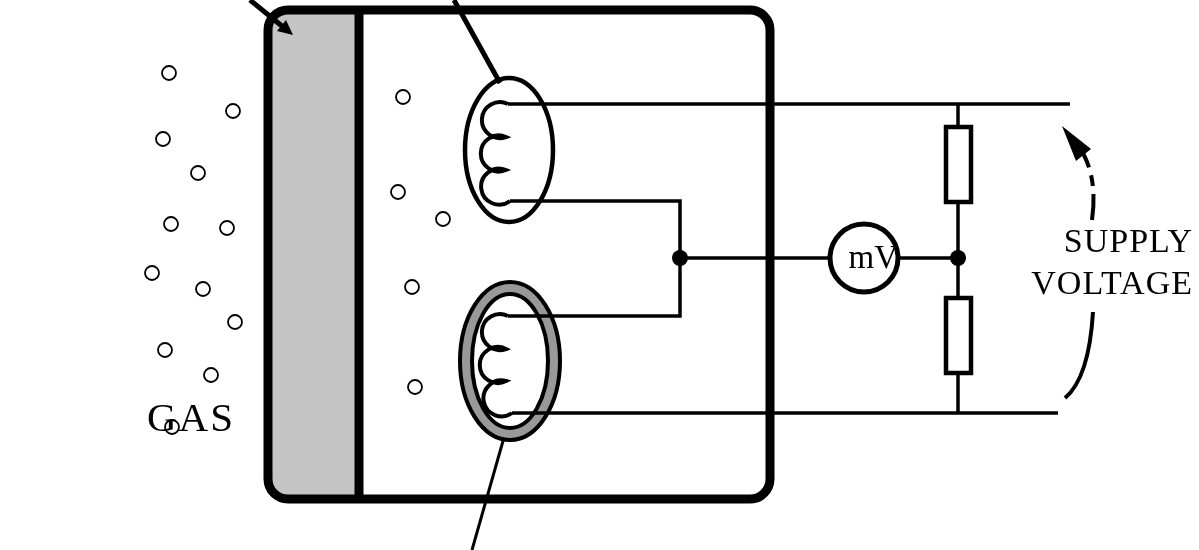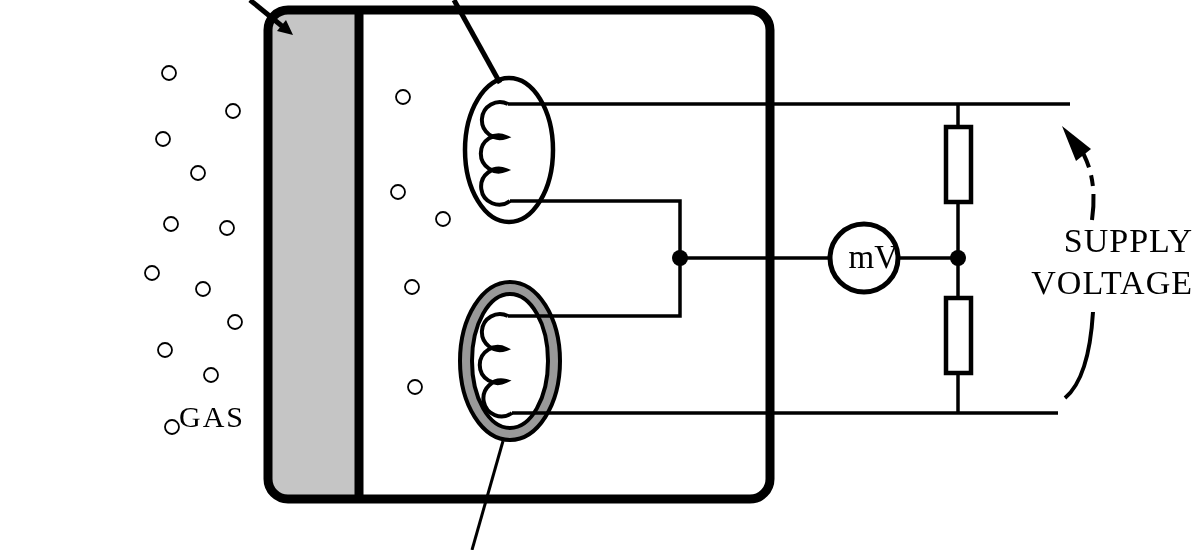--- a/index.html
+++ b/index.html
@@ -19,21 +19,21 @@
   #diagram-svg{position:absolute;left:0;top:0;}
   .wire{stroke:var(--line);stroke-width:3.5;fill:none;}
   .coil{stroke:var(--line);stroke-width:4;fill:none;}
   .chamber-border{stroke:var(--line);stroke-width:9;fill:none;}
   .pointer{stroke:var(--line);fill:none;}
   .molecule{fill:#ffffff;stroke:var(--line);stroke-width:1.8;}
   .label{
     position:absolute;color:var(--line);text-align:right;
     white-space:nowrap;user-select:none;
   }
-  #gas-label{left:15px;top:396px;width:230px;font-size:30px;line-height:42px;letter-spacing:2px;}
+  #gas-label{left:5px;top:396px;width:230px;font-size:41px;line-height:42px;letter-spacing:2px;}
   #supply-label{left:1008px;top:220px;width:185px;font-size:34px;line-height:42px;letter-spacing:1px;}
   #meter-label{left:830px;top:234px;width:68px;font-size:33px;line-height:46px;}
 </style>
 </head>
 <body>
 
 <div id="stage">
 
   <svg id="diagram-svg" width="1199" height="550" viewBox="0 0 1199 550">
 

